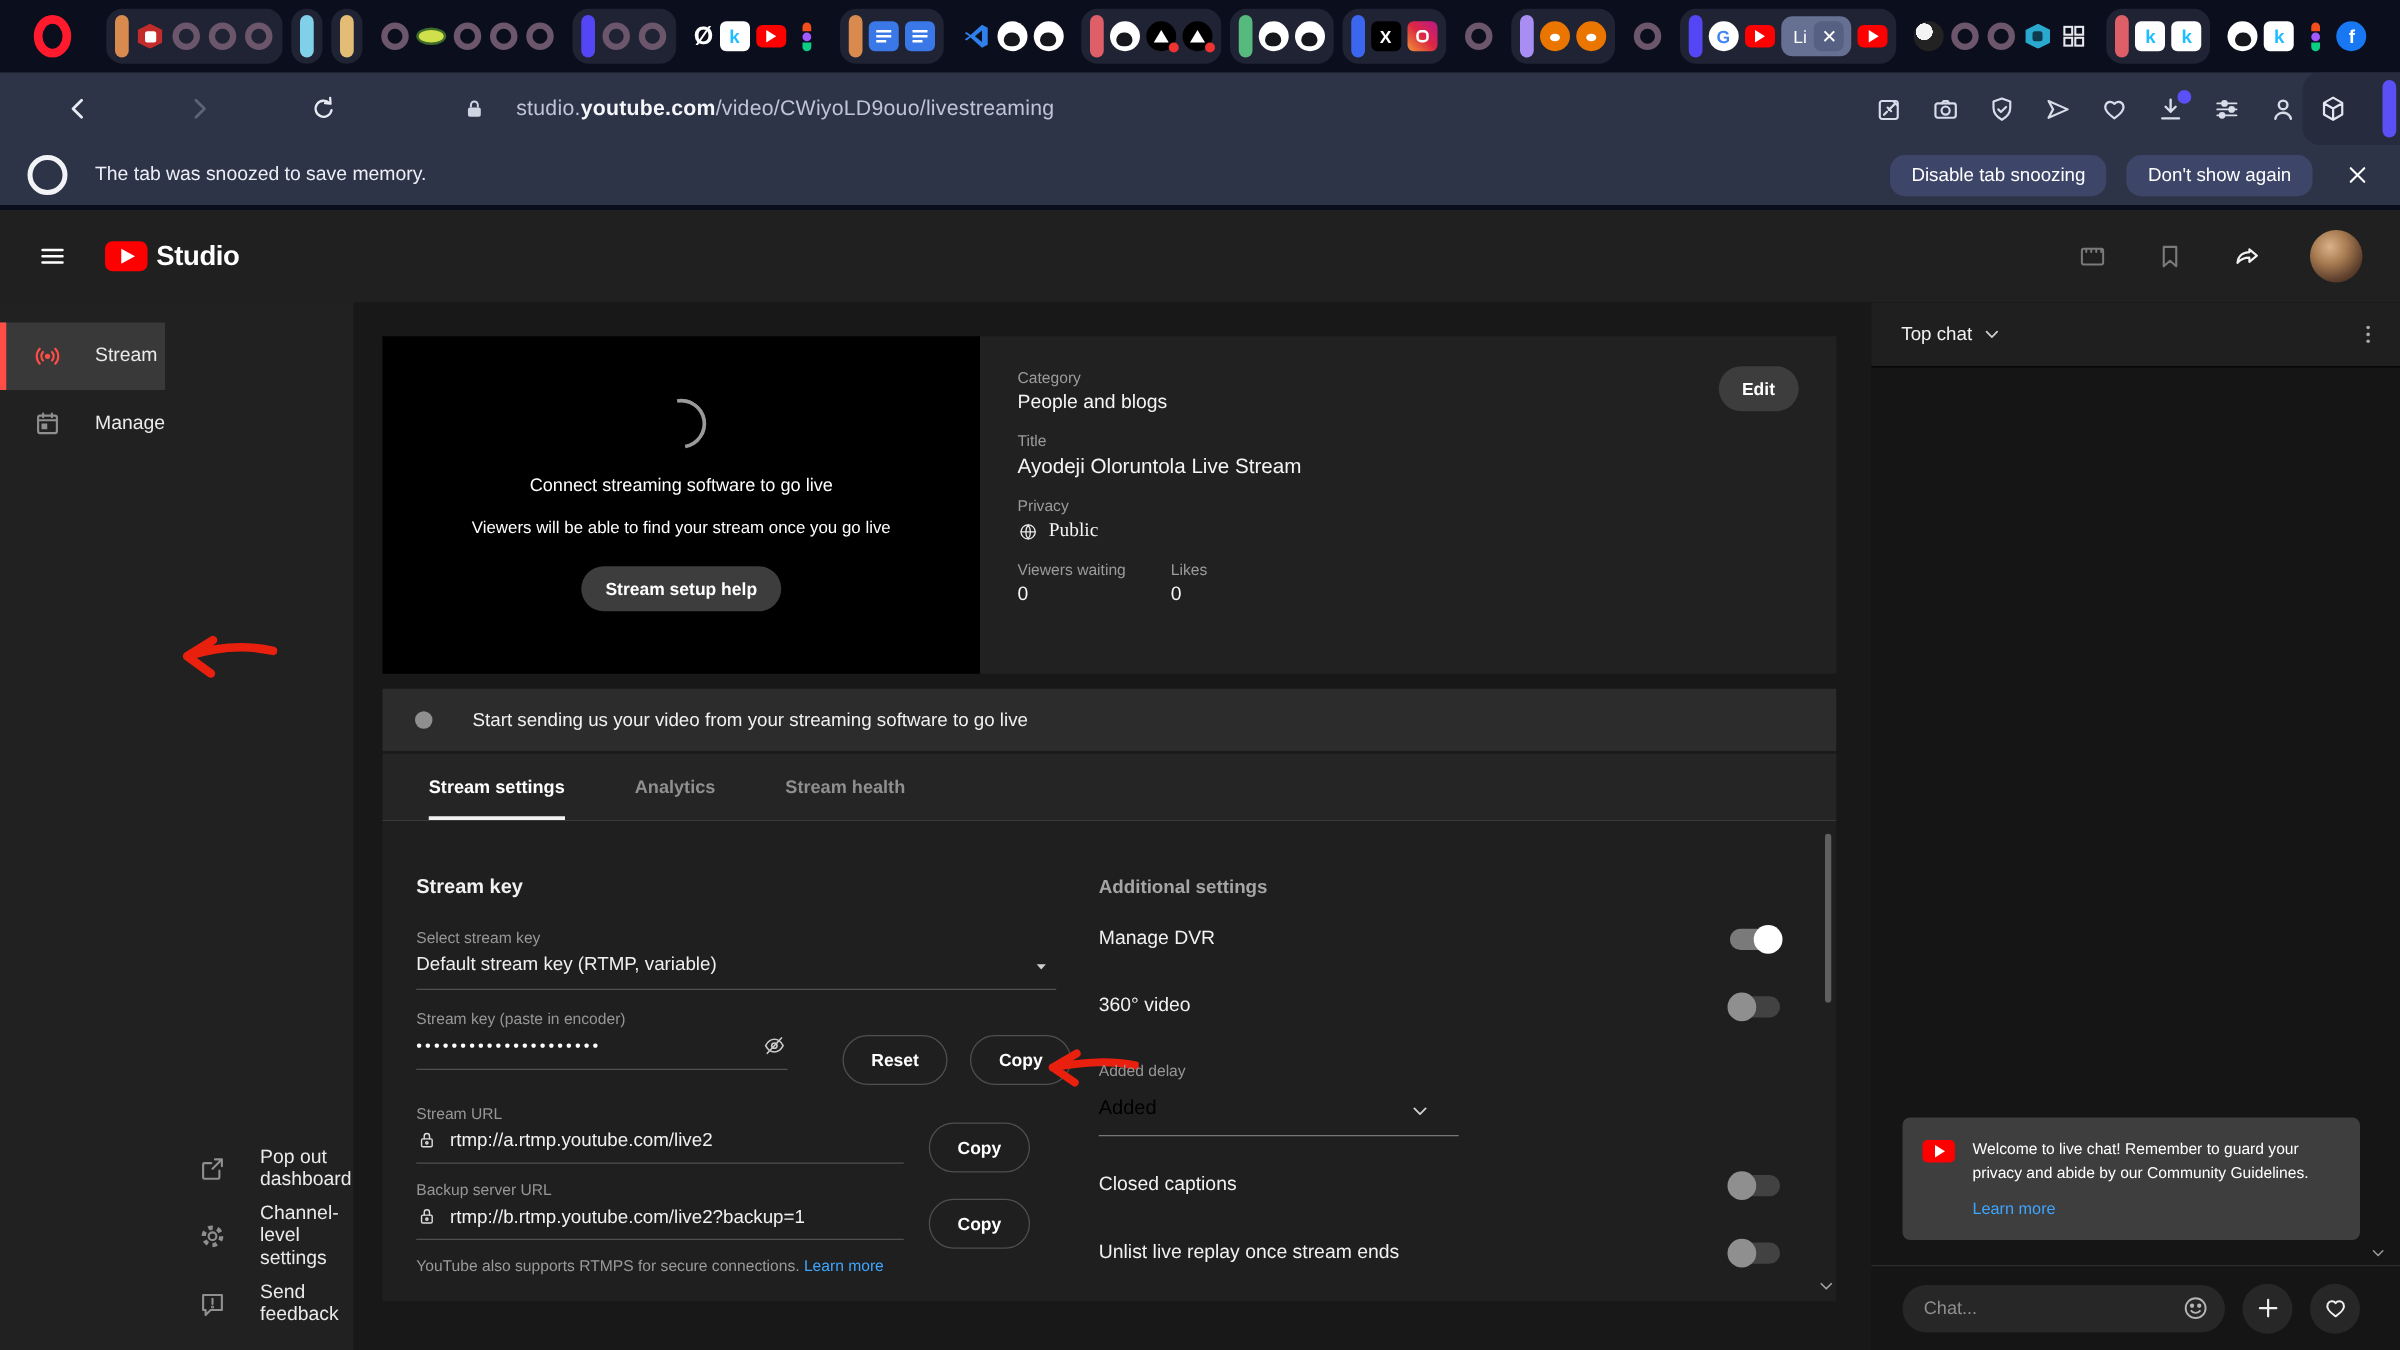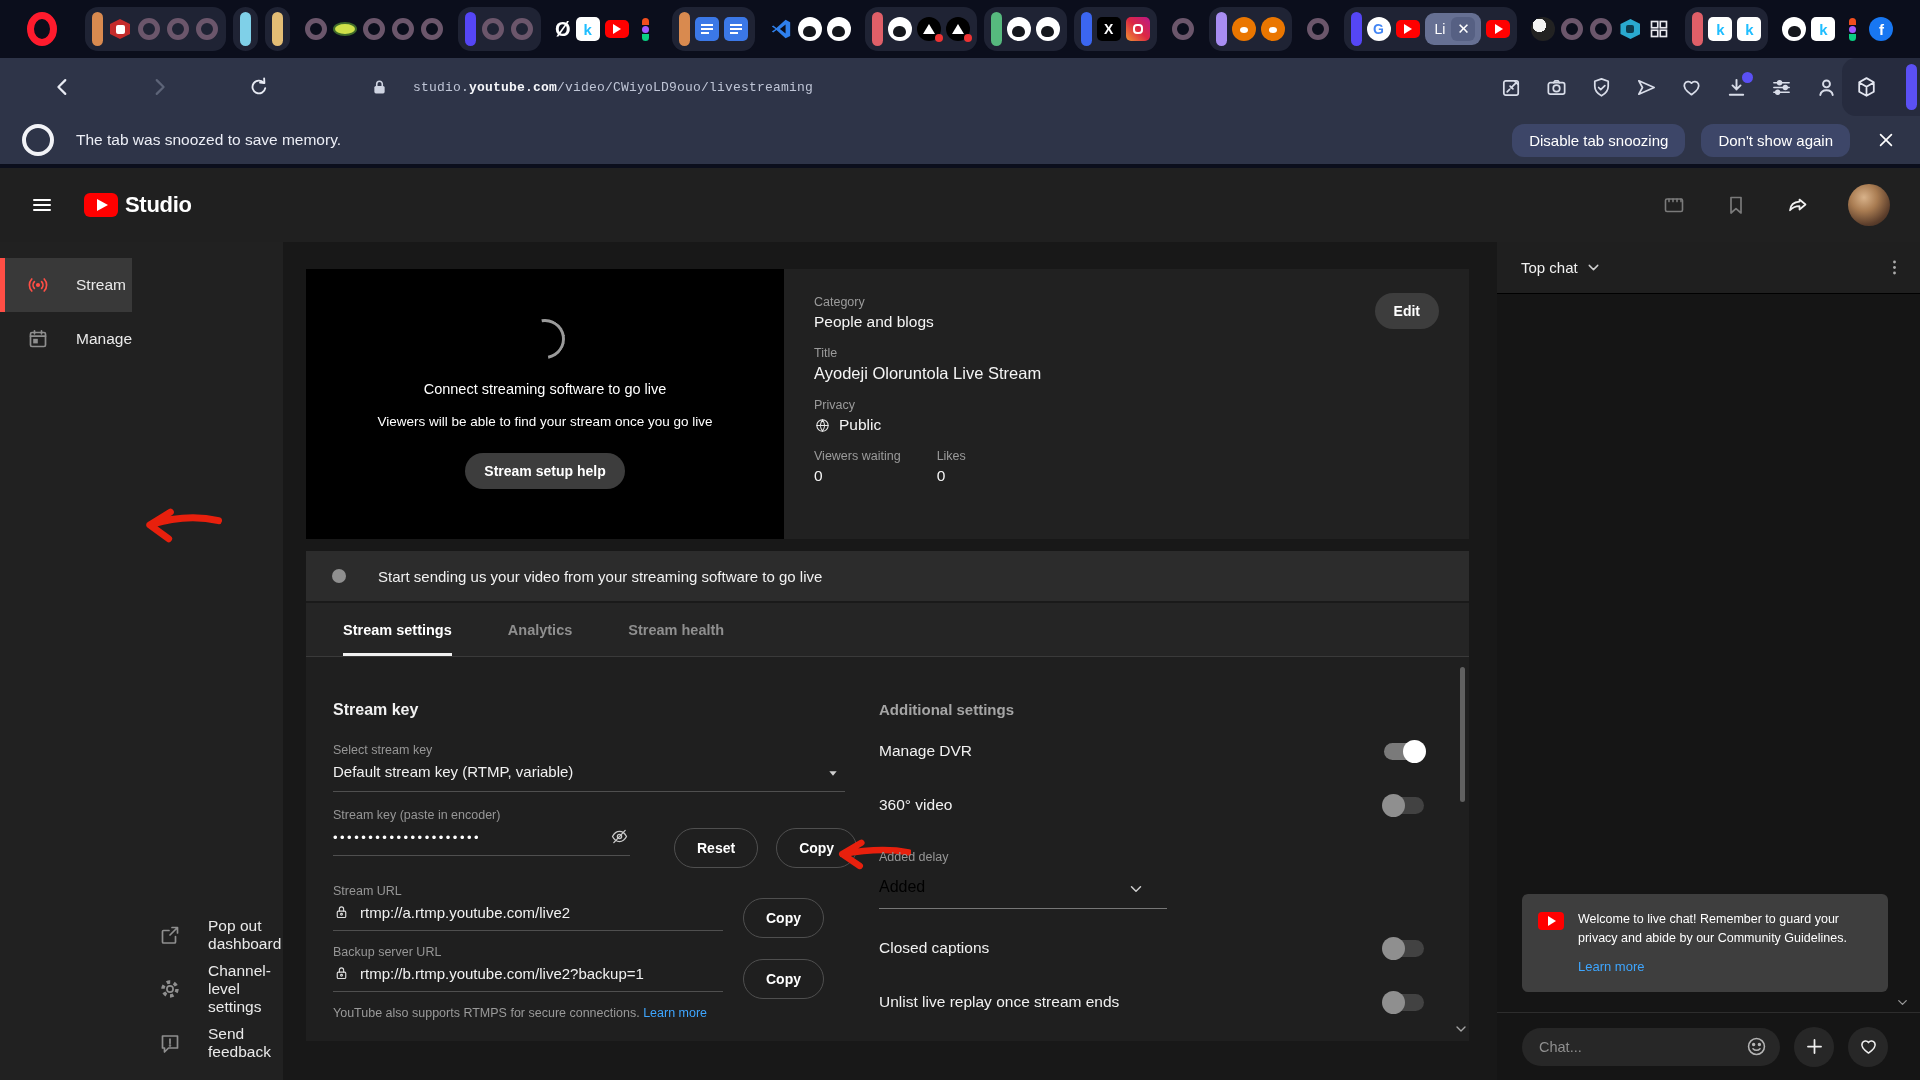--- a/index.html
+++ b/index.html
@@ -25,21 +25,21 @@
   .tab-plus { width:32px; height:32px; border-radius:50%; background:#2c3044; color:#dfe2ee; font-size:20px;
               display:flex; align-items:center; justify-content:center; margin-left:6px; }
   .strip-right { margin-left:auto; display:flex; align-items:center; gap:34px; padding-right:18px; color:#dfe2ee; }
   .strip-right .wicon { width:22px; height:22px; }
 
   .addressbar { height:58px; background:#2e3448; display:flex; align-items:center; color:#d6dae6; position:relative; }
   .nav-ic { width:22px; height:22px; color:#e8ebf4; }
   .nav-ic.dim { color:#5d6478; }
   .ab-back { margin-left:52px; } .ab-fwd { margin-left:74px; } .ab-reload { margin-left:78px; }
   .ab-lock { margin-left:100px; width:19px; height:19px; color:#cfd4e2; }
-  .ab-url { margin-left:24px; font-size:13px; color:#bfc5d6; letter-spacing:.2px;font-family:Liberation Mono, monospace; }
+  .ab-url { margin-left:24px; font-size:17px; color:#bfc5d6; letter-spacing:.2px; }
   .ab-url b { color:#f5f6fa; font-weight:bold; }
   .ab-icons { position:absolute; right:82px; display:flex; gap:22px; align-items:center; }
   .ab-icons .aicon { width:23px; height:23px; color:#d9dde9; position:relative; }
   .dl-dot { position:absolute; width:11px; height:11px; border-radius:50%; top:-4px; right:-5px; }
   .ab-cubepanel { position:absolute; right:0; top:0; height:58px; width:78px; background:#262b3e;
       border-radius:14px 0 0 14px; display:flex; align-items:center; }
   .ab-cubepanel .aicon { width:25px; height:25px; color:#e3e6f0; margin-left:12px; }
   .ab-scrollpill { position:absolute; right:3px; top:6px; width:11px; height:46px; border-radius:6px; }
 
   .snoozebar { height:52px; background:#2e3448; display:flex; align-items:center; border-bottom:4px solid #0b0e1c; }
@@ -80,21 +80,21 @@
   .vprev { width:478px; background:#000; display:flex; flex-direction:column; align-items:center; justify-content:center; }
   .spinner { width:40px; height:40px; border-radius:50%; border:3.5px solid transparent;
      border-top-color:#9a9a9a; border-right-color:#9a9a9a; transform:rotate(35deg); margin-bottom:22px; }
   .vp1 { color:#fff; font-size:14.5px; margin-bottom:17px; }
   .vp2 { color:#fff; font-size:13.5px; margin-bottom:24px; }
   .pill-btn { background:#3d3d3d; color:#fff; border:none; border-radius:19px; font-size:14px; font-weight:bold; padding:10px 19px; }
   .vinfo { flex:1; background:#212121; padding:26px 30px; position:relative; color:#fff; }
   .ilabel { color:#9b9b9b; font-size:12.5px; margin-bottom:4px; }
   .ivalue { color:#f5f5f5; font-size:15.5px; }
   .igroup { margin-bottom:15px; }
-  .privacy-row { display:flex; align-items:center; gap:8px; }
+  .privacy-row { display:flex; align-items:center; gap:8px;font-family:Liberation Serif, serif; }
   .privacy-row .picon { width:17px; height:17px; color:#e8e8e8; }
   .stats { display:flex; gap:36px; }
   .edit-btn { position:absolute; right:30px; top:24px; }
 
   .status-banner { margin-top:12px; height:50px; background:#2c2c2c; display:flex; align-items:center; }
   .status-dot { width:14px; height:14px; border-radius:50%; background:#8f8f8f; margin:0 32px 0 26px; }
   .status-txt { color:#f1f1f1; font-size:15px; }
 
   .tabs-row { height:56px; background:#252525; border-top:2px solid #1a1a1a; border-bottom:1px solid #3a3a3a;
       display:flex; align-items:stretch; gap:56px; padding-left:37px; }

